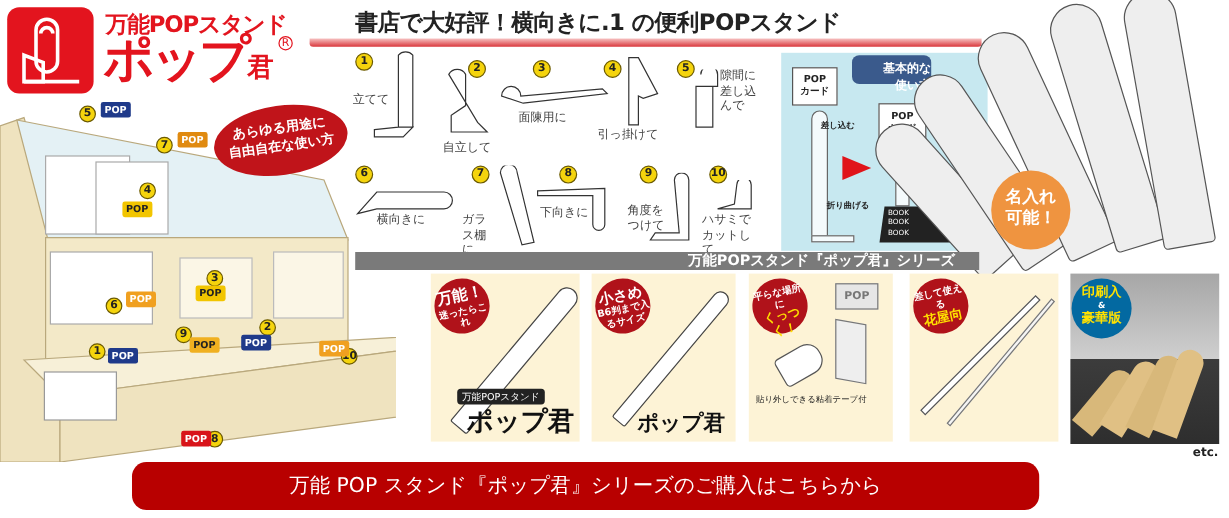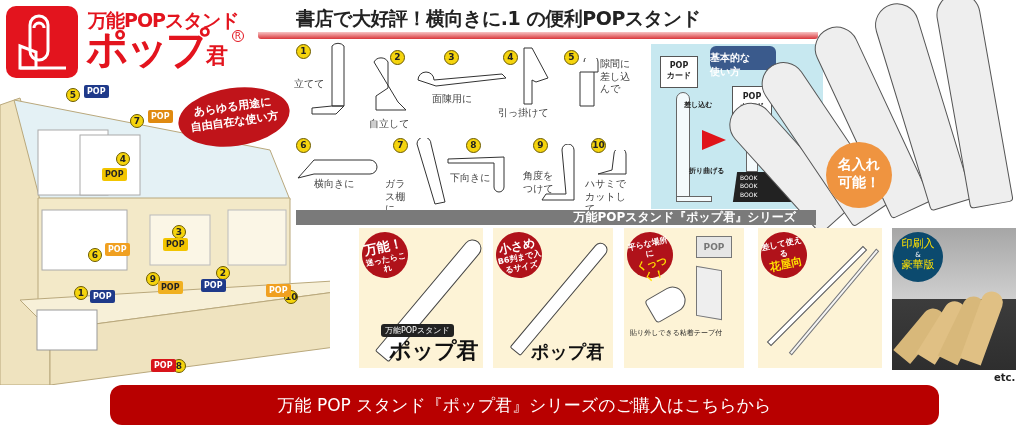--- a/index.html
+++ b/index.html
@@ -16,33 +16,33 @@
   .headline-bar{left:258px;top:32px;width:560px;height:7px;background:linear-gradient(to bottom,#f7c4c4,#d9363b);border-radius:0 0 3px 3px}
   
   .store{left:0;top:85px;width:330px;height:300px}
   .usage-bubble{left:178px;top:88px;width:112px;height:58px;background:#c0141a;border-radius:50%;color:#fff;font-size:11px;font-weight:bold;text-align:center;padding-top:12px;transform:rotate(-8deg);line-height:1.35}
   .pop-tag{font-size:8px;font-weight:bold;color:#fff;padding:2px 3px;border-radius:2px;text-align:center}
   .num{width:14px;height:14px;border-radius:50%;background:#f5d40d;border:1px solid #6b5a00;font-size:9px;font-weight:bold;text-align:center;line-height:12px;color:#222}
   
   .use-item{font-size:10px;color:#444;line-height:1.25}
   .use-num{width:15px;height:15px;border-radius:50%;background:#f5d40d;border:1px solid #6b5a00;font-size:9px;font-weight:bold;text-align:center;line-height:13px}
   .basic-panel{left:651px;top:44px;width:172px;height:165px;background:#c7e8f0}
-  .basic-title{left:710px;top:46px;width:66px;height:24px;background:#3a5a8c;border-radius:6px;color:#fff;font-size:10px;font-weight:bold;text-align:left;line-height:1.4;padding-top:5px}
+  .basic-title{left:710px;top:46px;width:66px;height:24px;background:#3a5a8c;border-radius:6px;color:#fff;font-size:10px;font-weight:bold;text-align:right;line-height:1.4;padding-top:5px}
   .name-badge{left:826px;top:142px;width:66px;height:66px;border-radius:50%;background:#ef9440;color:#fff;font-size:14px;font-weight:bold;text-align:center;line-height:1.25;padding-top:14px}
   .strip{background:#eee;border:1.5px solid #555;border-radius:22px 22px 4px 4px;transform-origin:bottom center}
   
   .series-bar{left:296px;top:210px;width:520px;height:15px;background:#7a7a7a;color:#fff;font-size:12px;font-weight:bold;text-align:right;padding-right:20px;line-height:15px;white-space:nowrap}
   .product{top:228px;height:140px;background:#fdf3d6}
   .prod-badge{width:46px;height:46px;border-radius:50%;background:#b0121a;color:#fff;font-weight:bold;text-align:center;font-size:8px;line-height:1.2;padding-top:7px;transform:rotate(-12deg)}
   .prod-name{font-weight:bold;color:#111;white-space:nowrap}
   .print-panel{left:892px;top:228px;width:124px;height:142px;background:linear-gradient(to bottom,#a6a6a6 0%,#cfcfcf 50%,#3c3c3c 50%,#2e2e2e 100%)}
-  .print-badge{left:893px;top:232px;width:50px;height:50px;border-radius:50%;background:#0c4a6e;color:#ffe100;font-size:11px;font-weight:normal;text-align:center;line-height:1.15;padding-top:6px}
+  .print-badge{left:893px;top:232px;width:50px;height:50px;border-radius:50%;background:#0369a1;color:#ffe100;font-size:11px;font-weight:bold;text-align:center;line-height:1.15;padding-top:6px}
   .etc{left:994px;top:372px;font-size:10px;font-weight:bold;color:#222}
   
-  .cta{left:110px;top:385px;width:829px;height:40px;background:#b80000;border-radius:12px;color:#fff;font-size:17px;text-align:center;line-height:40px;white-space:nowrap;cursor:pointer}
+  .cta{left:110px;top:385px;width:756px;height:40px;background:#b80000;border-radius:12px;color:#fff;font-size:17px;text-align:center;line-height:40px;white-space:nowrap;cursor:pointer}
 </style>
 </head>
 <body>
 
 <div class="abs logo-box">
   <svg width="72" height="72" viewBox="0 0 72 72">
     <g fill="none" stroke="#fff" stroke-width="3">
       <rect x="24" y="10" width="18" height="44" rx="9"></rect>
       <path d="M28 22 a5 5 0 0 1 10 0"></path>
       <path d="M14 40 L30 46 L30 62 L14 62 Z"></path>

